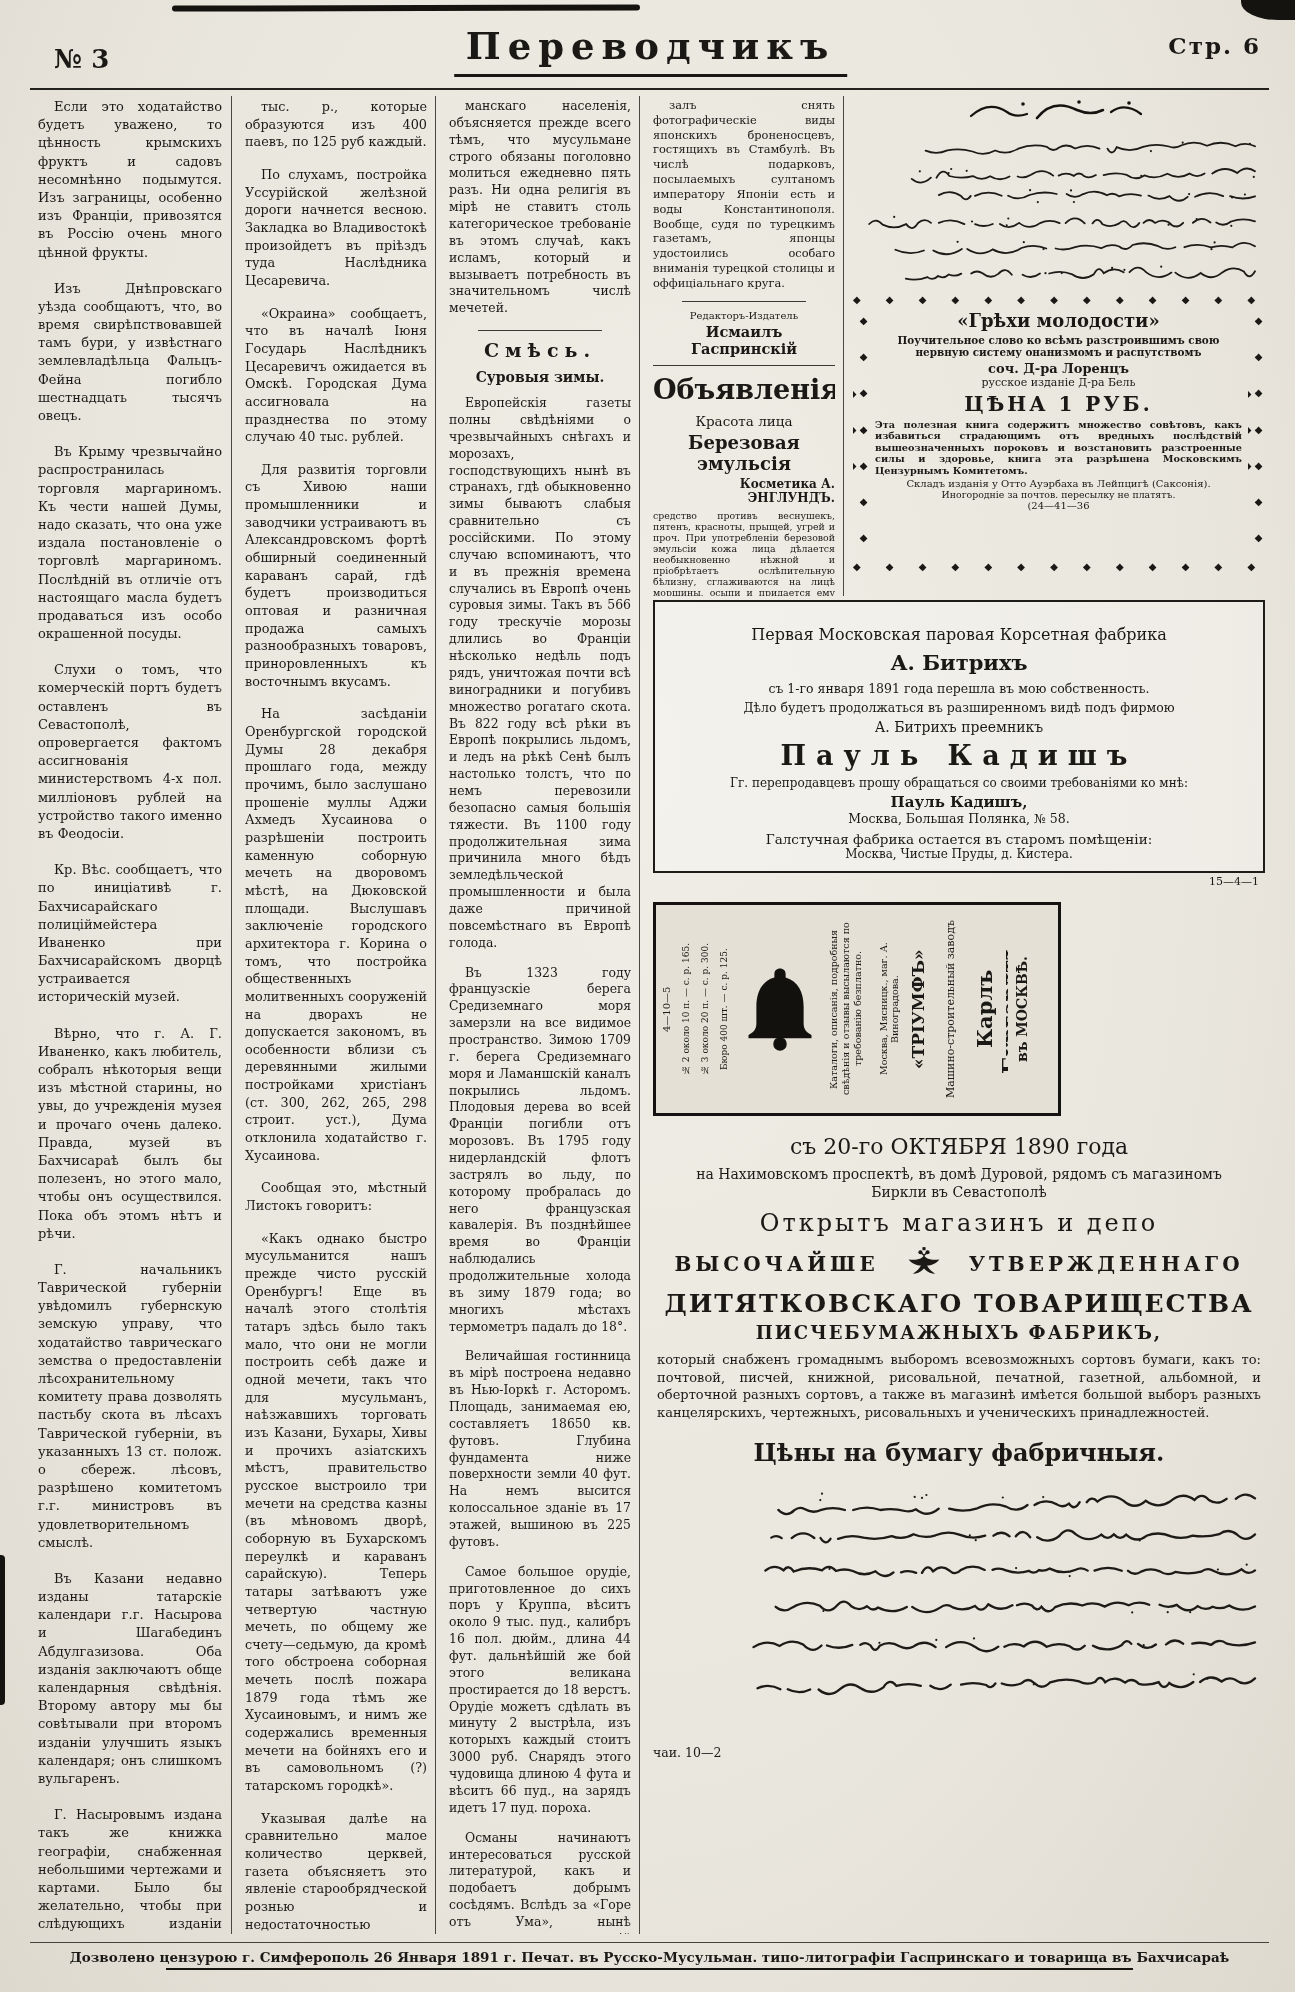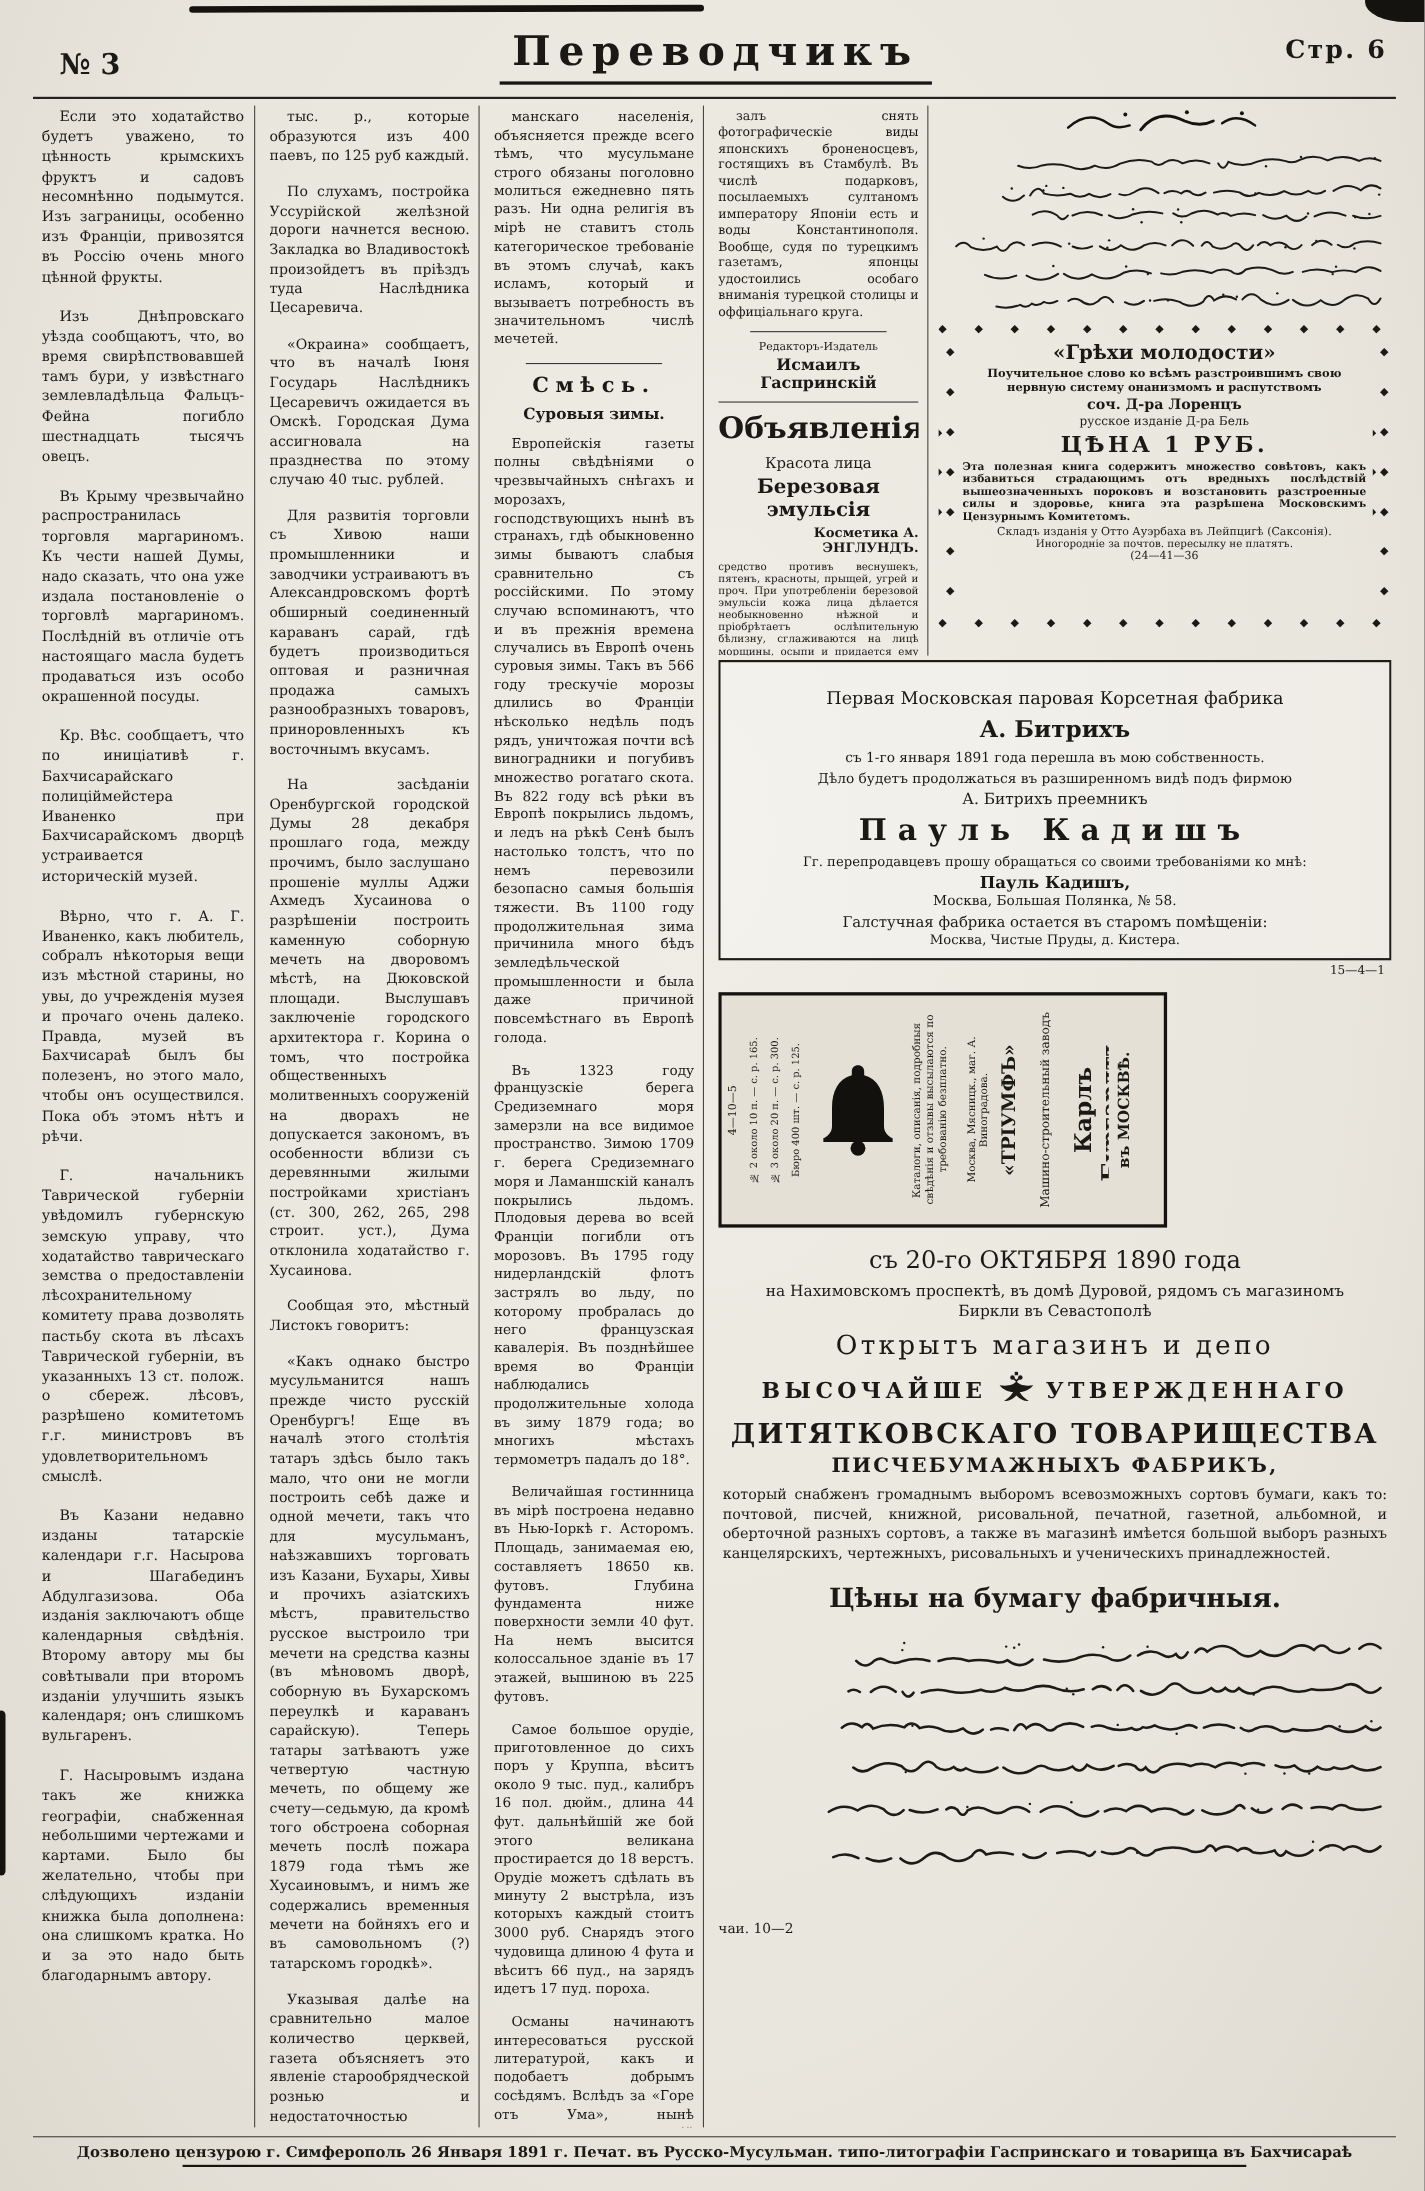--- a/index.html
+++ b/index.html
@@ -85,21 +85,21 @@
   .bell-catalog{font-size:9.5px;flex:0 0 44px;line-height:1.25}
   .bell-addr{font-size:9.5px;flex:0 0 24px}
   .bell-brand{font-size:17px;font-weight:bold;flex:0 0 30px}
   .bell-type{font-size:11px;flex:0 0 22px}
   .bell-name{font-size:21px;font-weight:bold;flex:0 0 36px}
   .bell-city{font-size:14px;font-weight:bold;flex:0 0 26px}
   .paper-ad{margin-top:18px;text-align:center}
   .paper-date{font-size:22px;font-weight:normal;margin-bottom:6px}
   .paper-addr{font-size:14px;line-height:1.3;margin-bottom:8px;padding:0 20px}
   .paper-open{font-size:24px;font-weight:normal;letter-spacing:3px;margin-bottom:8px}
-  .paper-approved{display:flex;align-items:center;justify-content:center;gap:4px;font-size:20px;
+  .paper-approved{display:flex;align-items:center;justify-content:center;gap:22px;font-size:20px;
                   font-weight:bold;letter-spacing:4px;margin-bottom:6px}
   .paper-co1{font-size:25px;font-weight:bold;letter-spacing:2px;margin-bottom:4px}
   .paper-co2{font-size:18px;font-weight:bold;letter-spacing:2px;margin-bottom:8px}
   .paper-body{font-size:13px;line-height:1.35;text-align:justify;padding:0 4px}
   .prices-header{text-align:center;font-size:24px;font-weight:bold;margin:16px 0 8px}
   .arabic.big{margin-top:4px}
   .bottom-sig{font-size:12.5px;margin-top:46px}
   
   .imprint{position:absolute;left:30px;right:26px;top:1942px;text-align:center;border-top:1px solid #44413b;padding-top:6px}
   .imprint p{font-size:13.5px;font-weight:bold}
@@ -123,20 +123,21 @@
 
   <div class="vrule r1"></div>
   <div class="vrule r2"></div>
   <div class="vrule r3"></div>
   <div class="vrule r4"></div>
 
   <section class="col c1">
       <p class="para">Если это ходатайство будетъ уважено, то цѣнность крымскихъ фруктъ и садовъ несомнѣнно подымутся. Изъ заграницы, особенно изъ Франціи, привозятся въ Россію очень много цѣнной фрукты.</p>
       <p class="para">Изъ Днѣпровскаго уѣзда сообщаютъ, что, во время свирѣпствовавшей тамъ бури, у извѣстнаго землевладѣльца Фальцъ-Фейна погибло шестнадцать тысячъ овецъ.</p>
       <p class="para">Въ Крыму чрезвычайно распространилась торговля маргариномъ. Къ чести нашей Думы, надо сказать, что она уже издала постановленіе о торговлѣ маргариномъ. Послѣдній въ отличіе отъ настоящаго масла будетъ продаваться изъ особо окрашенной посуды.</p>
+      <p class="para">Слухи о томъ, что комерческій портъ будетъ оставленъ въ Севастополѣ, опровергается фактомъ ассигнованія министерствомъ 4-х пол. милліоновъ рублей на устройство такого именно въ Феодосіи.</p>
       <p class="para">Кр. Вѣс. сообщаетъ, что по иниціативѣ г. Бахчисарайскаго полиціймейстера Иваненко при Бахчисарайскомъ дворцѣ устраивается историческій музей.</p>
       <p class="para">Вѣрно, что г. А. Г. Иваненко, какъ любитель, собралъ нѣкоторыя вещи изъ мѣстной старины, но увы, до учрежденія музея и прочаго очень далеко. Правда, музей въ Бахчисараѣ былъ бы полезенъ, но этого мало, чтобы онъ осуществился. Пока объ этомъ нѣтъ и рѣчи.</p>
       <p class="para">Г. начальникъ Таврической губерніи увѣдомилъ губернскую земскую управу, что ходатайство таврическаго земства о предоставленіи лѣсохранительному комитету права дозволять пастьбу скота въ лѣсахъ Таврической губерніи, въ указанныхъ 13 ст. полож. о сбереж. лѣсовъ, разрѣшено комитетомъ г.г. министровъ въ удовлетворительномъ смыслѣ.</p>
       <p class="para">Въ Казани недавно изданы татарскіе календари г.г. Насырова и Шагабединъ Абдулгазизова. Оба изданія заключаютъ обще календарныя свѣдѣнія. Второму автору мы бы совѣтывали при второмъ изданіи улучшить языкъ календаря; онъ слишкомъ вульгаренъ.</p>
       <p class="para">Г. Насыровымъ издана такъ же книжка географіи, снабженная небольшими чертежами и картами. Было бы желательно, чтобы при слѣдующихъ изданіи книжка была дополнена: она слишкомъ кратка. Но и за это надо быть благодарнымъ автору.</p>
     </section>
   <section class="col c2">
       <p class="para">тыс. р., которые образуются изъ 400 паевъ, по 125 руб каждый.</p>
       <p class="para">По слухамъ, постройка Уссурійской желѣзной дороги начнется весною. Закладка во Владивостокѣ произойдетъ въ пріѣздъ туда Наслѣдника Цесаревича.</p>
       <p class="para">«Окраина» сообщаетъ, что въ началѣ Іюня Государь Наслѣдникъ Цесаревичъ ожидается въ Омскѣ. Городская Дума ассигновала на празднества по этому случаю 40 тыс. рублей.</p>

